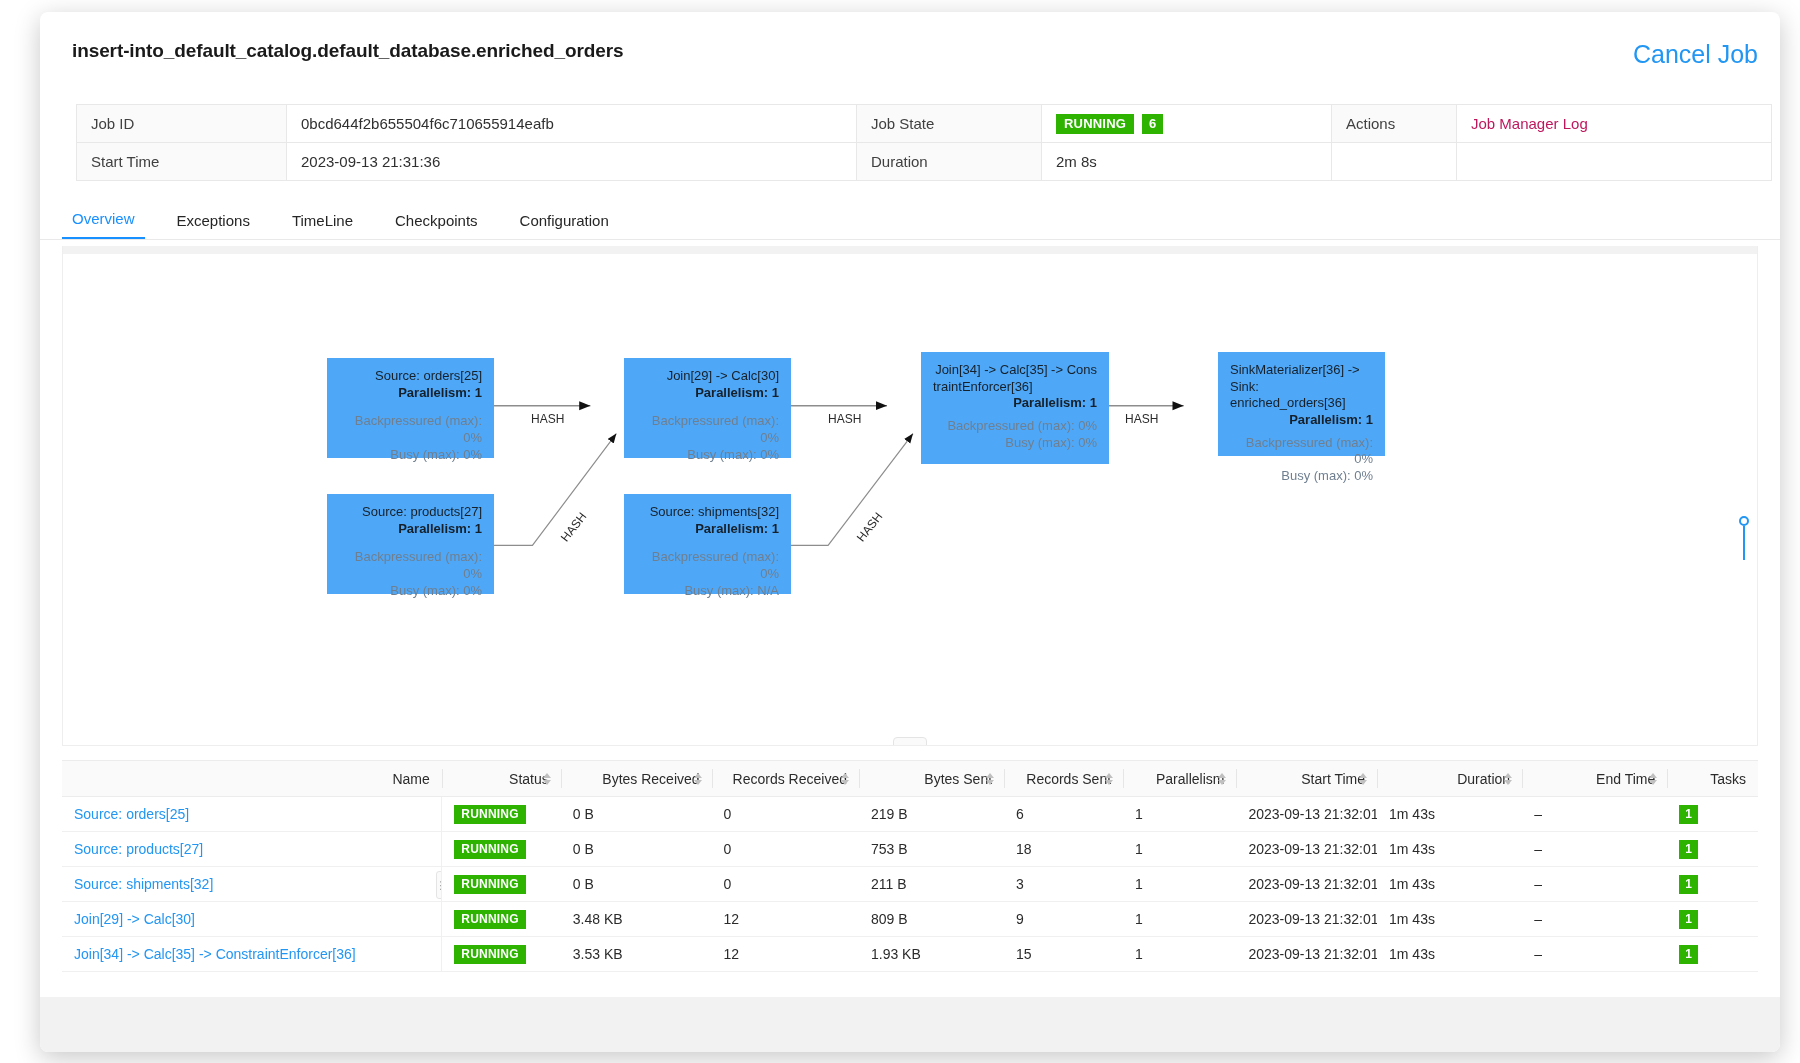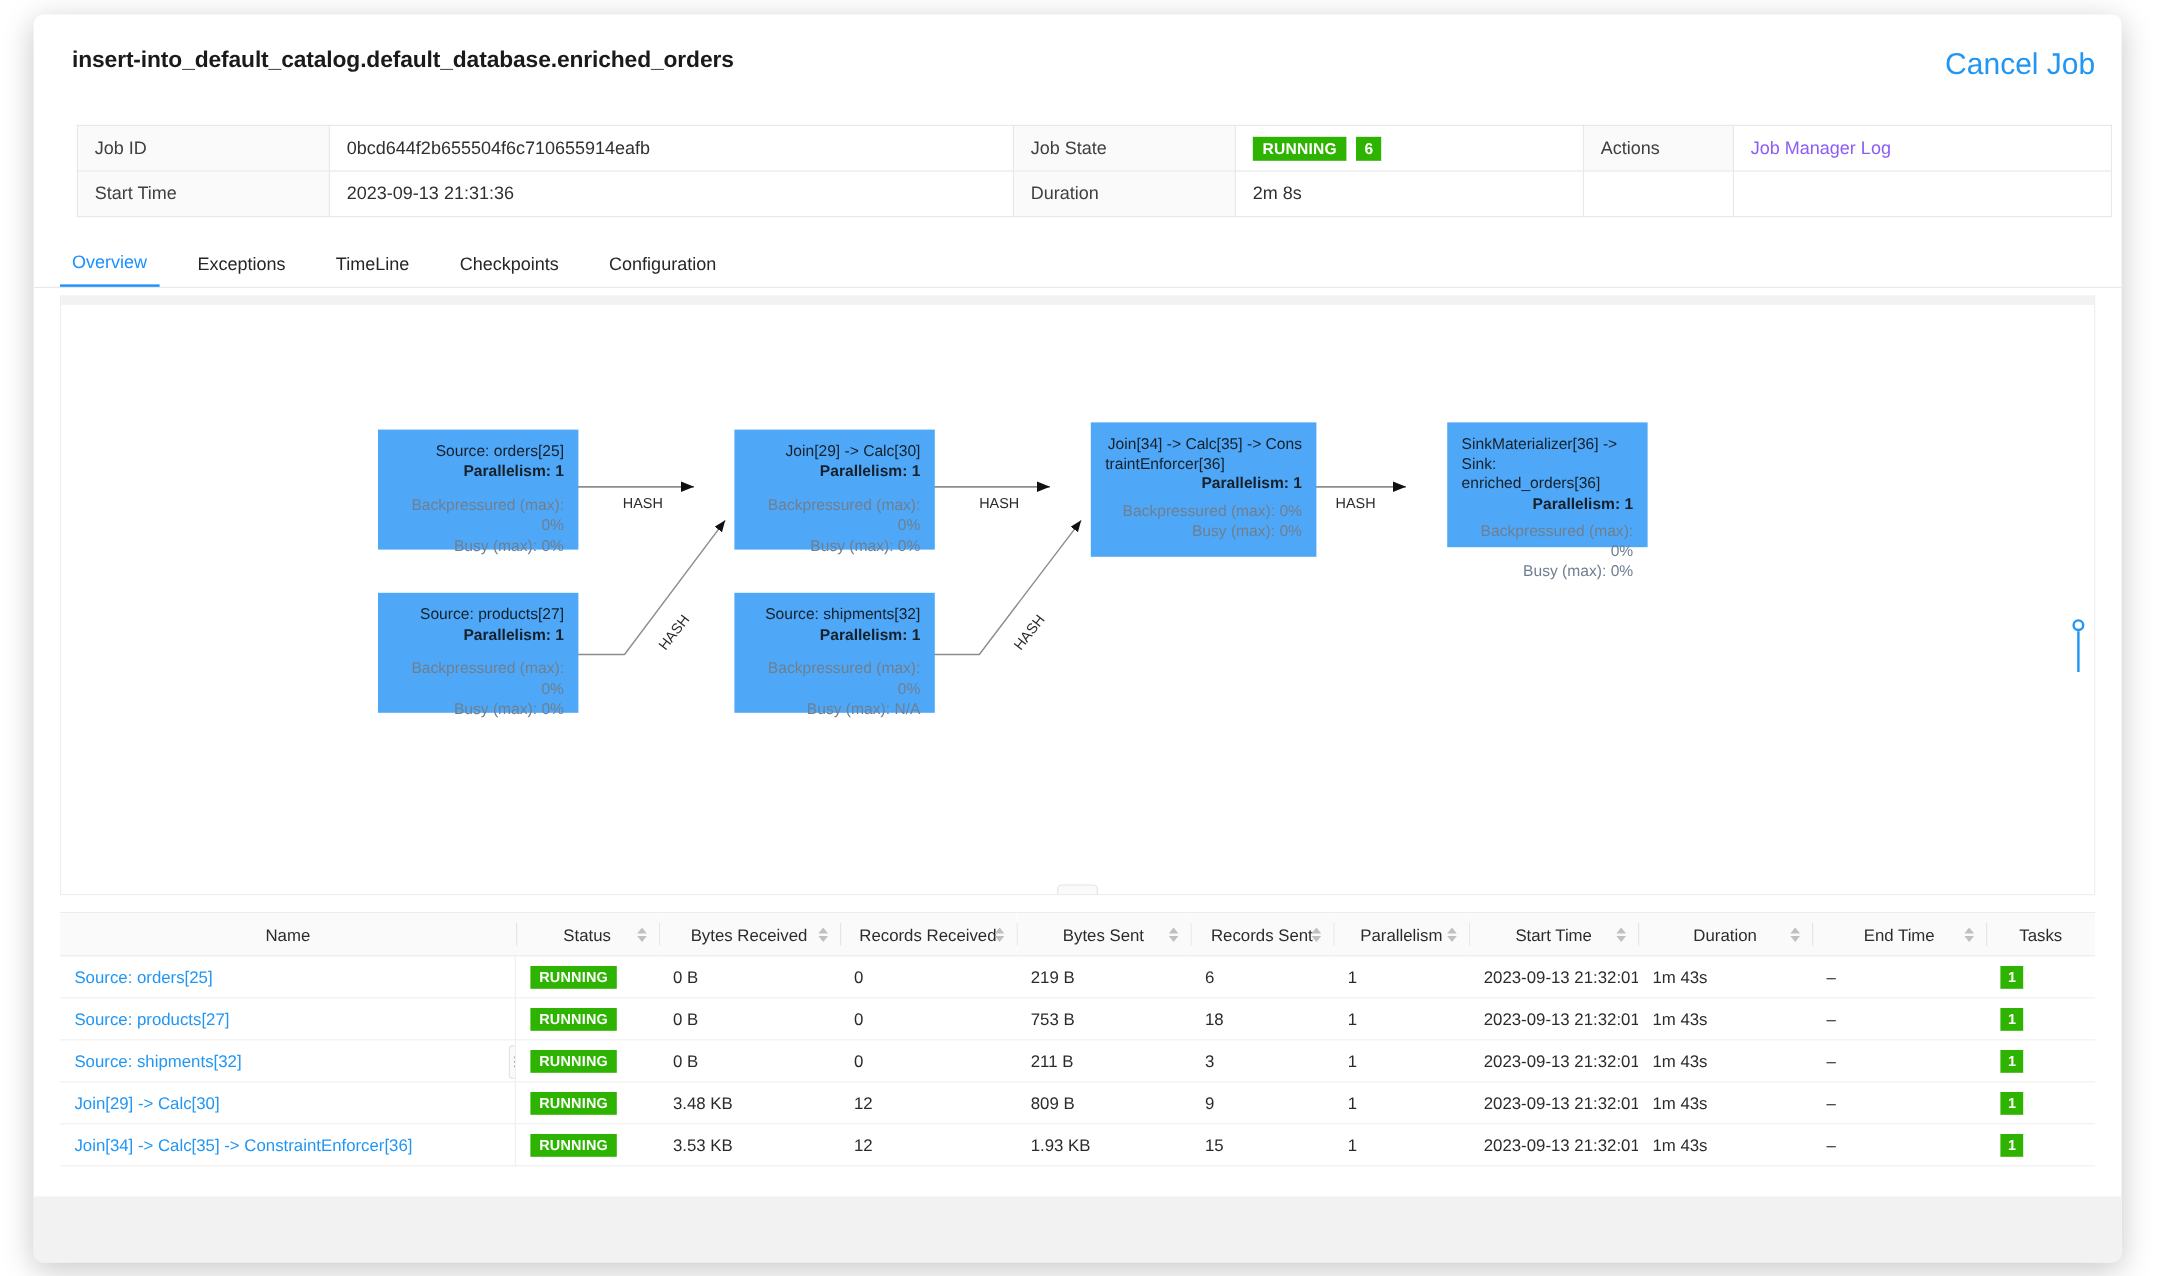--- a/index.html
+++ b/index.html
@@ -5,21 +5,21 @@
   * { box-sizing: border-box; }
   html, body {
     margin: 0; padding: 0;
     width: 1800px; height: 1063px;
     background: #ffffff;
     font-family: "Liberation Sans", sans-serif;
     overflow: hidden;
   }
   .app {
     position: absolute;
-    left: 28px; top: 12px;
+    left: 40px; top: 12px;
     width: 1740px; height: 1040px;
     background: #ffffff;
     border-radius: 8px;
     box-shadow: 0 6px 26px rgba(0,0,0,0.22);
     overflow: hidden;
   }
   
   .hdr {
     position: relative;
     padding: 28px 32px 0 32px;
@@ -77,21 +77,21 @@
     display: inline-block;
     background: #2db300;
     color: #ffffff;
     font-size: 13px;
     font-weight: bold;
     padding: 3px 7px 4px 7px;
     line-height: 1;
     margin-left: 8px;
     vertical-align: middle;
   }
-  .link { color: #8b5cf6; cursor: pointer; }
+  .link { color: #be185d; cursor: pointer; }
   
   .tabs {
     margin: 18px 0 0 22px;
     display: flex;
     align-items: flex-end;
     height: 40px;
   }
   .tab {
     font-size: 15px;
     color: #262626;
@@ -179,21 +179,21 @@
   table.dt {
     border-collapse: collapse;
     width: 100%;
     table-layout: fixed;
     font-size: 14px;
   }
   table.dt th {
     background: #fafafa;
     border-top: 1px solid #ececec;
     border-bottom: 1px solid #ececec;
-    text-align: center;
+    text-align: right;
     font-weight: normal;
     color: #2b2b2b;
     height: 36px;
     padding: 0 12px;
     position: relative;
     white-space: nowrap;
     overflow: hidden;
   }
   table.dt th .sorter {
     position: absolute;

